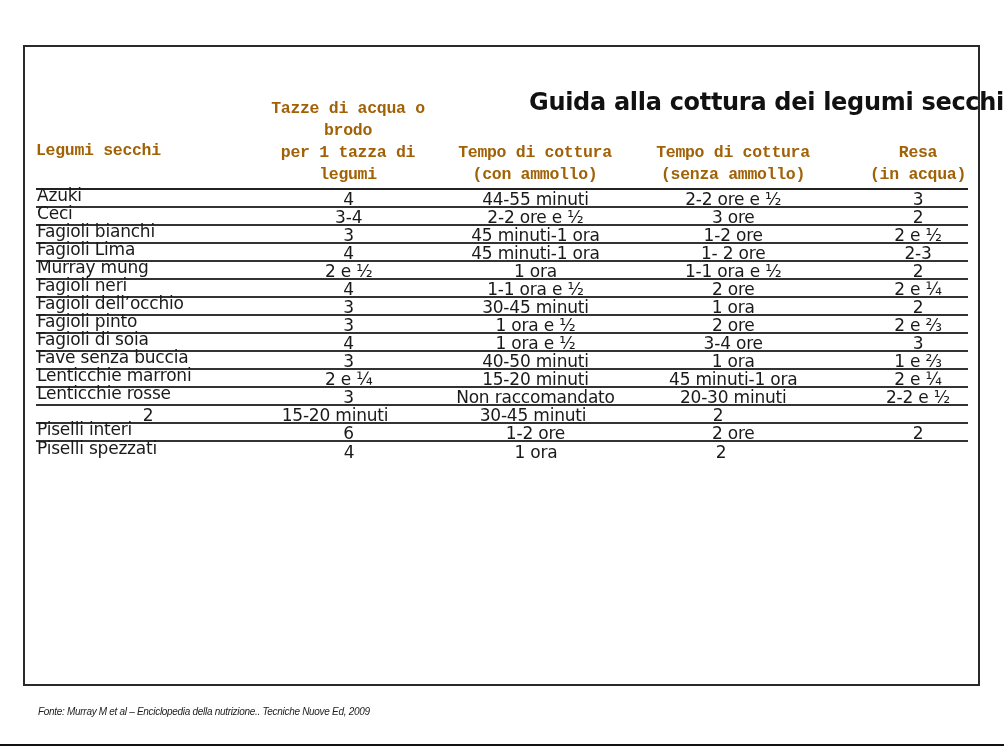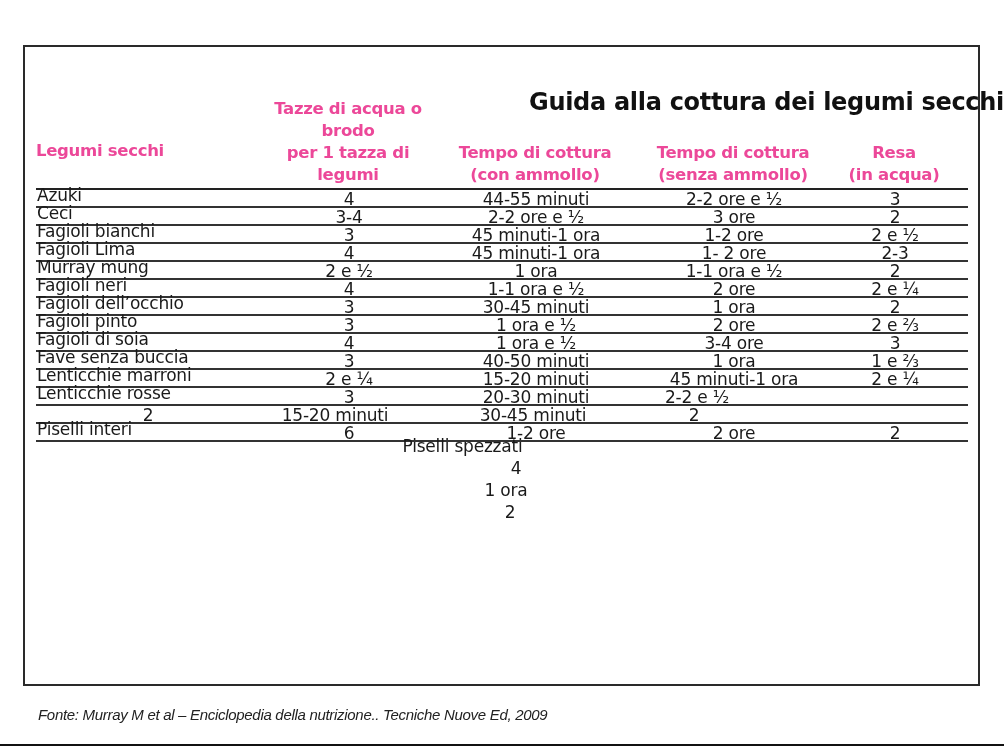--- a/index.html
+++ b/index.html
@@ -49,64 +49,64 @@
       border-bottom: 2px solid #222;
       align-items: flex-end;
       padding-bottom: 2px;
       box-sizing: border-box;
     }
     .hdr .c {
       font-weight: bold;
       font-size: 16.5px;
       line-height: 22px;
       text-align: center;
-      color: #ec4899;
+      color: #a16207;
       letter-spacing: -0.3px;
+      font-family: Liberation Mono, monospace;
     }
     .hdr .c.c0 {
       text-align: left;
       align-self: flex-start;
       padding-top: 0px;
     }
     .row {
       display: flex;
       height: 18px;
       border-bottom: 2px solid #333;
       box-sizing: border-box;
       align-items: center;
     }
     .row:last-child {
       border-bottom: none;
-      flex-direction: column;
     }
     .row .c {
       font-size: 17px;
       text-align: center;
       color: #1a1a1a;
       letter-spacing: -0.2px;
       padding-top: 2px;
     }
     .row .c.c0 {
       text-align: left;
       padding-left: 1px;
       padding-top: 0;
       margin-top: -6px;
     }
     .c0 { width: 200px; }
     .c1 { width: 168px; margin-left: 28px; }
     .c2 { width: 190px; margin-left: 8px; }
     .c3 { width: 190px; margin-left: 8px; }
-    .c4 { width: 100px; margin-left: 16px; }
+    .c4 { width: 100px; margin-left: 40px; }
     .source {
       position: absolute;
       left: 38px;
       top: 706px;
       font-family: "Liberation Sans", sans-serif;
       font-style: italic;
-      font-size: 15px;
+      font-size: 10px;
       color: #222;
       letter-spacing: -0.3px;
     }
     .bottom-rule {
       position: absolute;
       left: 0;
       top: 744px;
       width: 1004px;
       height: 2px;
       background: #111;
@@ -216,20 +216,21 @@
       <div class="row">
         <div class="c c0">Lenticchie marroni</div>
         <div class="c c1">2 e ¼</div>
         <div class="c c2">15-20 minuti</div>
         <div class="c c3">45 minuti-1 ora</div>
         <div class="c c4">2 e ¼</div>
       </div>
       <div class="row">
         <div class="c c0">Lenticchie rosse</div>
         <div class="c c1">3</div>
+        <div class="c c2">Non raccomandato</div>
         <div class="c c3">20-30 minuti</div>
         <div class="c c4">2-2 e ½</div>
       </div>
       <div class="row">
         <div class="c c1">2</div>
         <div class="c c2">15-20 minuti</div>
         <div class="c c3">30-45 minuti</div>
         <div class="c c4">2</div>
       </div>
       <div class="row">

